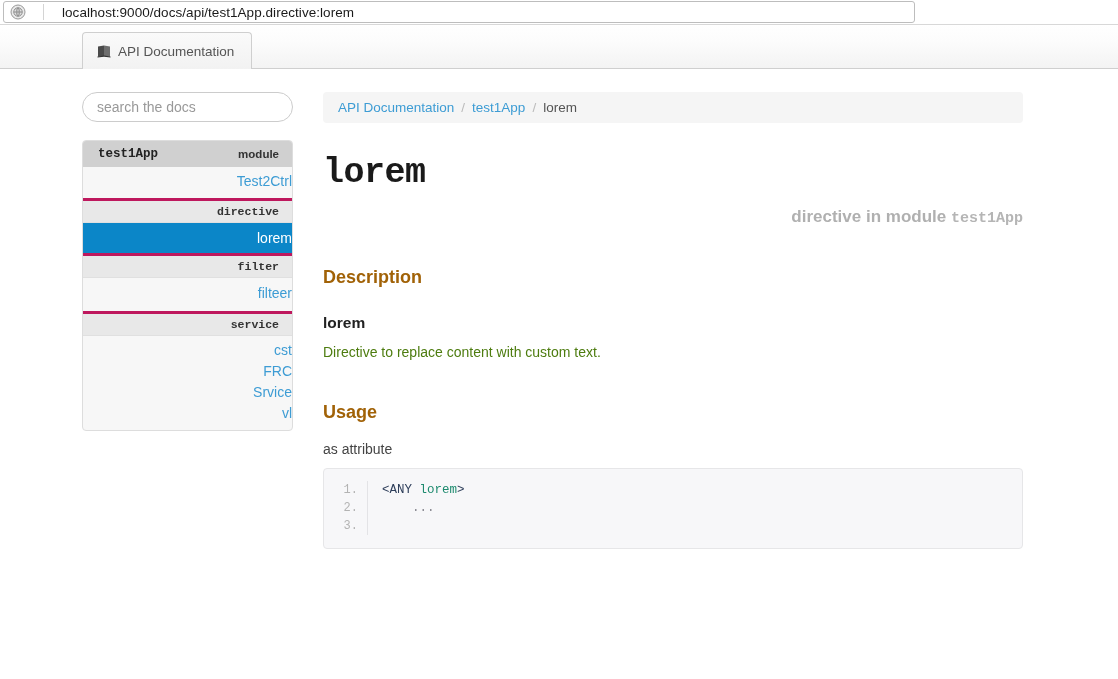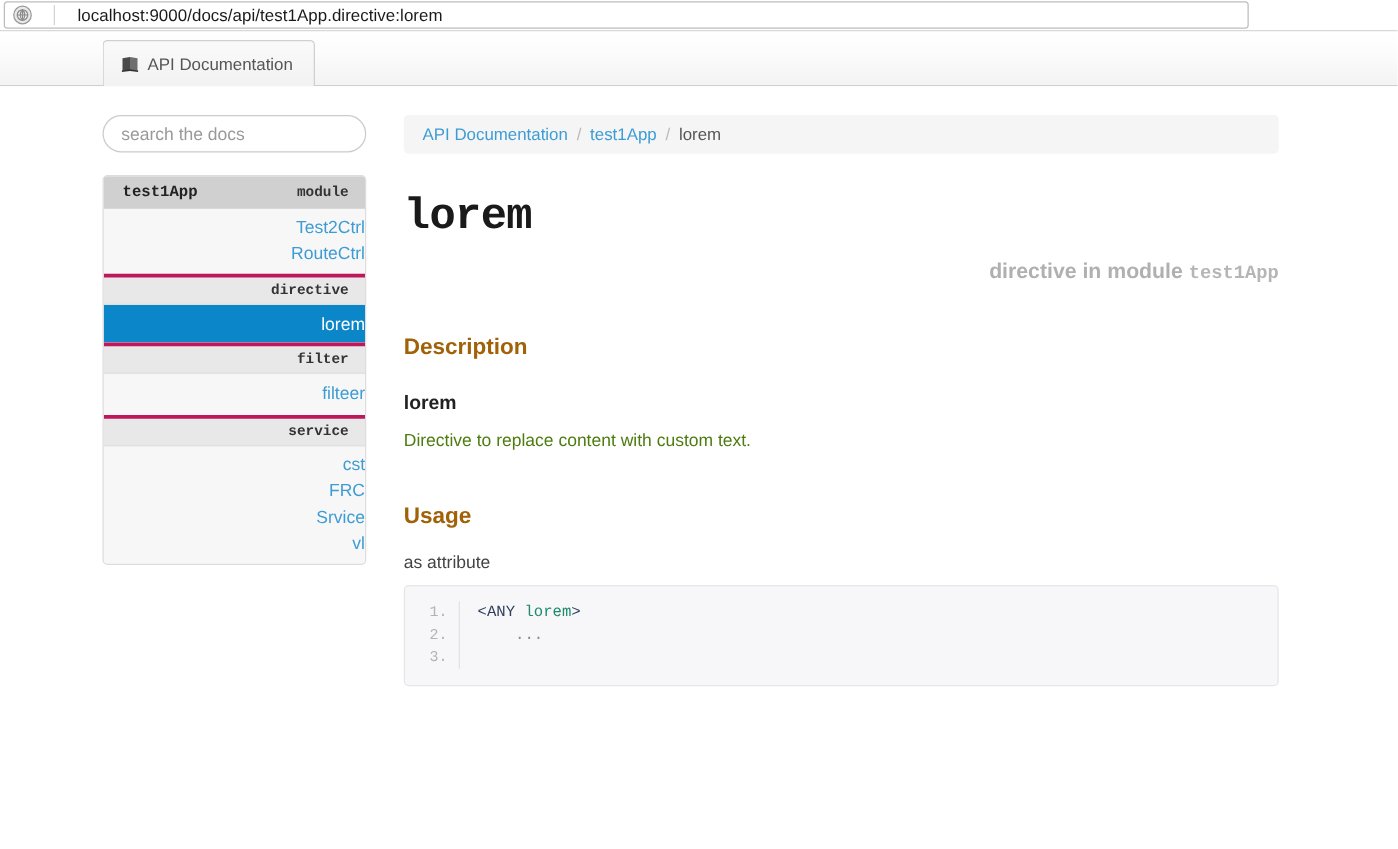--- a/index.html
+++ b/index.html
@@ -22,21 +22,21 @@
     top: 0; left: 0;
     width: 1118px;
     height: 24px;
     background: #ffffff;
     box-sizing: border-box;
   }
   .urlbar {
     position: absolute;
     top: 1px;
     left: 3px;
-    width: 996px;
+    width: 912px;
     height: 22px;
     border: 1px solid #bdbdbd;
     border-radius: 3px;
     background: #ffffff;
     box-sizing: border-box;
     display: flex;
     align-items: center;
     gap: 10px;
   }
   .favicon {
@@ -160,21 +160,21 @@
     padding: 0 13px 0 15px;
     box-sizing: border-box;
   }
   .nav-module-name {
     font-family: "Liberation Mono", monospace;
     font-size: 12.5px;
     font-weight: bold;
     color: #222222;
   }
   .nav-module-type {
-    font-family: Liberation Mono, monospace;
+    font-family: Liberation Sans, sans-serif;
     font-size: 11.5px;
     font-weight: bold;
     color: #333333;
   }
   .nav-group-head {
     background: #e8e8e8;
     height: 25px;
     display: flex;
     align-items: center;
     justify-content: flex-end;
@@ -365,21 +365,20 @@
 
     <div class="nav-list">
 
       <div class="nav-module-head">
         <span class="nav-module-name">test1App</span>
         <span class="nav-module-type">module</span>
       </div>
 
       <div class="nav-items">
         <a class="nav-item">Test2Ctrl</a>
-        <a class="nav-item">RouteCtrl</a>
       </div>
 
       <div class="nav-group-head">
         <span class="nav-group-label">directive</span>
       </div>
       <a class="nav-item active">lorem</a>
 
       <div class="nav-group-head">
         <span class="nav-group-label">filter</span>
       </div>

